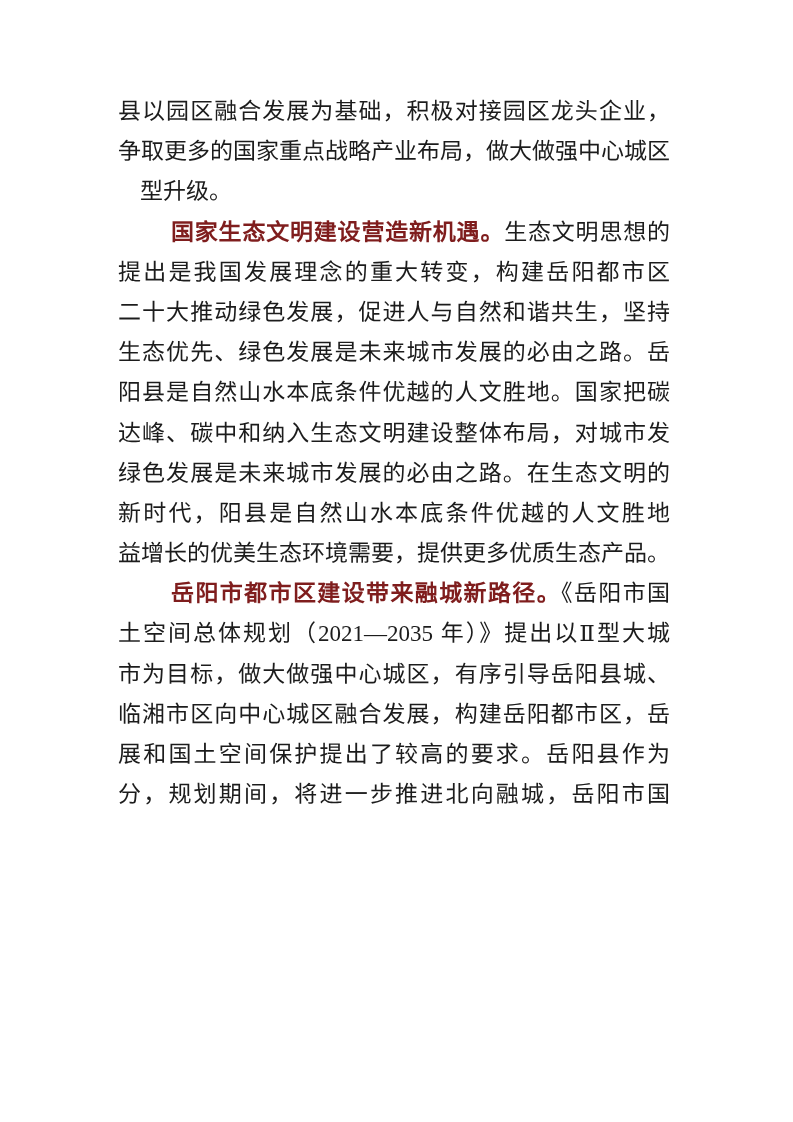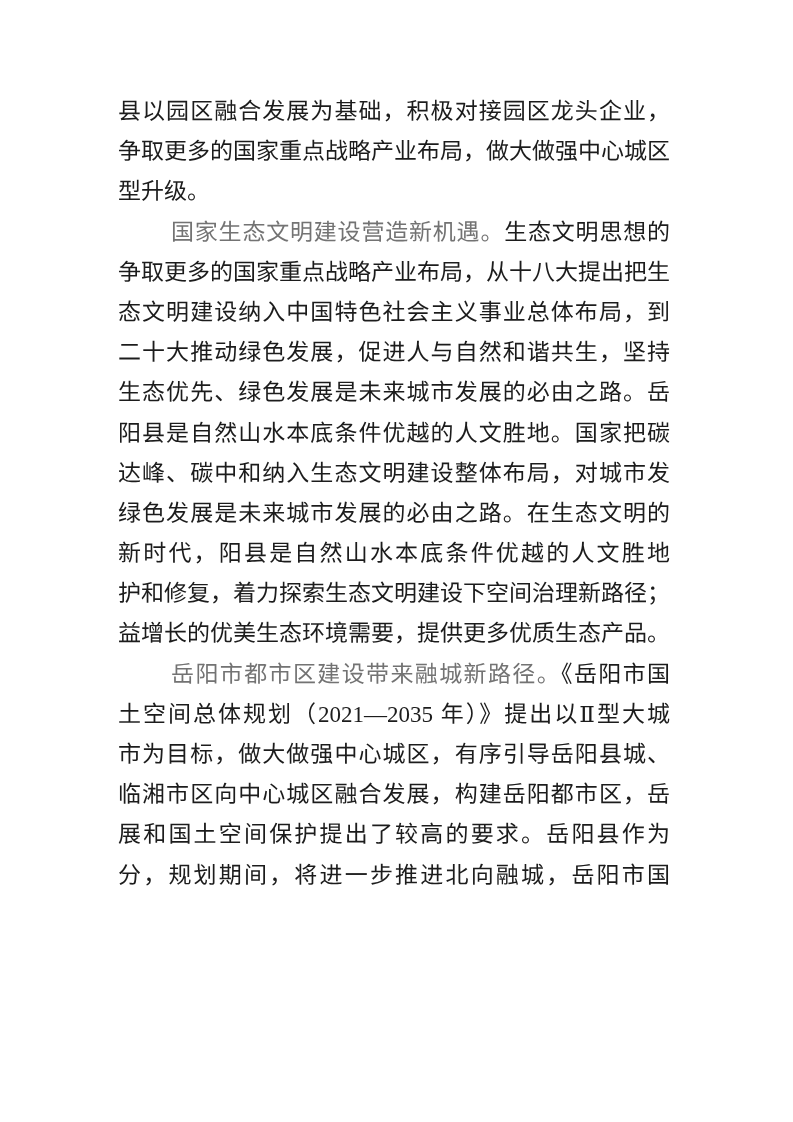--- a/index.html
+++ b/index.html
@@ -29,27 +29,28 @@
     height: 40.2px;
     white-space: nowrap;
     text-align: justify;
     text-align-last: justify;
     text-justify: inter-character;
     overflow: visible;
   }
   .line.no-fill {
     text-align: right;
     text-align-last: left;
+    margin-left: 22px;
   }
   .line.indent {
     padding-left: 53px;
   }
   .line b {
-    font-weight: normal;
-    color: #737373;
+    font-weight: bold;
+    color: #7f1d1d;
   }
   .footer {
     position: absolute;
     top: 1030px;
     left: 0;
     right: 0;
     padding-left: 16px;
     text-align: center;
     font-size: 16px;
     line-height: 20px;
@@ -59,29 +60,27 @@
 </style>
 </head>
 <body>
 
 <div class="page">
   <div class="text-block">
       <div class="line"><span>县以园区融合发展为基础，积极对接园区龙头企业，</span></div>
       <div class="line"><span>争取更多的国家重点战略产业布局，做大做强中心城区</span></div>
       <div class="line no-fill"><span>型升级。</span></div>
       <div class="line indent"><b>国家生态文明建设营造新机遇。</b><span>生态文明思想的</span></div>
-      <div class="line"><span>争取更多的国家重点战略产业布局，从十八大提出把生</span></div>
-      <div class="line"><span>态文明建设纳入中国特色社会主义事业总体布局，到</span></div>
+      <div class="line"><span>提出是我国发展理念的重大转变，构建岳阳都市区</span></div>
       <div class="line"><span>二十大推动绿色发展，促进人与自然和谐共生，坚持</span></div>
       <div class="line"><span>生态优先、绿色发展是未来城市发展的必由之路。岳</span></div>
       <div class="line"><span>阳县是自然山水本底条件优越的人文胜地。国家把碳</span></div>
       <div class="line"><span>达峰、碳中和纳入生态文明建设整体布局，对城市发</span></div>
       <div class="line"><span>绿色发展是未来城市发展的必由之路。在生态文明的</span></div>
       <div class="line"><span>新时代，阳县是自然山水本底条件优越的人文胜地</span></div>
-      <div class="line"><span>护和修复，着力探索生态文明建设下空间治理新路径；</span></div>
       <div class="line"><span>益增长的优美生态环境需要，提供更多优质生态产品。</span></div>
       <div class="line indent"><b>岳阳市都市区建设带来融城新路径。</b><span>《岳阳市国</span></div>
       <div class="line"><span>土空间总体规划（2021—2035 年）》提出以Ⅱ型大城</span></div>
       <div class="line"><span>市为目标，做大做强中心城区，有序引导岳阳县城、</span></div>
       <div class="line"><span>临湘市区向中心城区融合发展，构建岳阳都市区，岳</span></div>
       <div class="line"><span>展和国土空间保护提出了较高的要求。岳阳县作为</span></div>
       <div class="line"><span>分，规划期间，将进一步推进北向融城，岳阳市国</span></div>
     </div>
   <div class="footer">10</div>
 </div>

